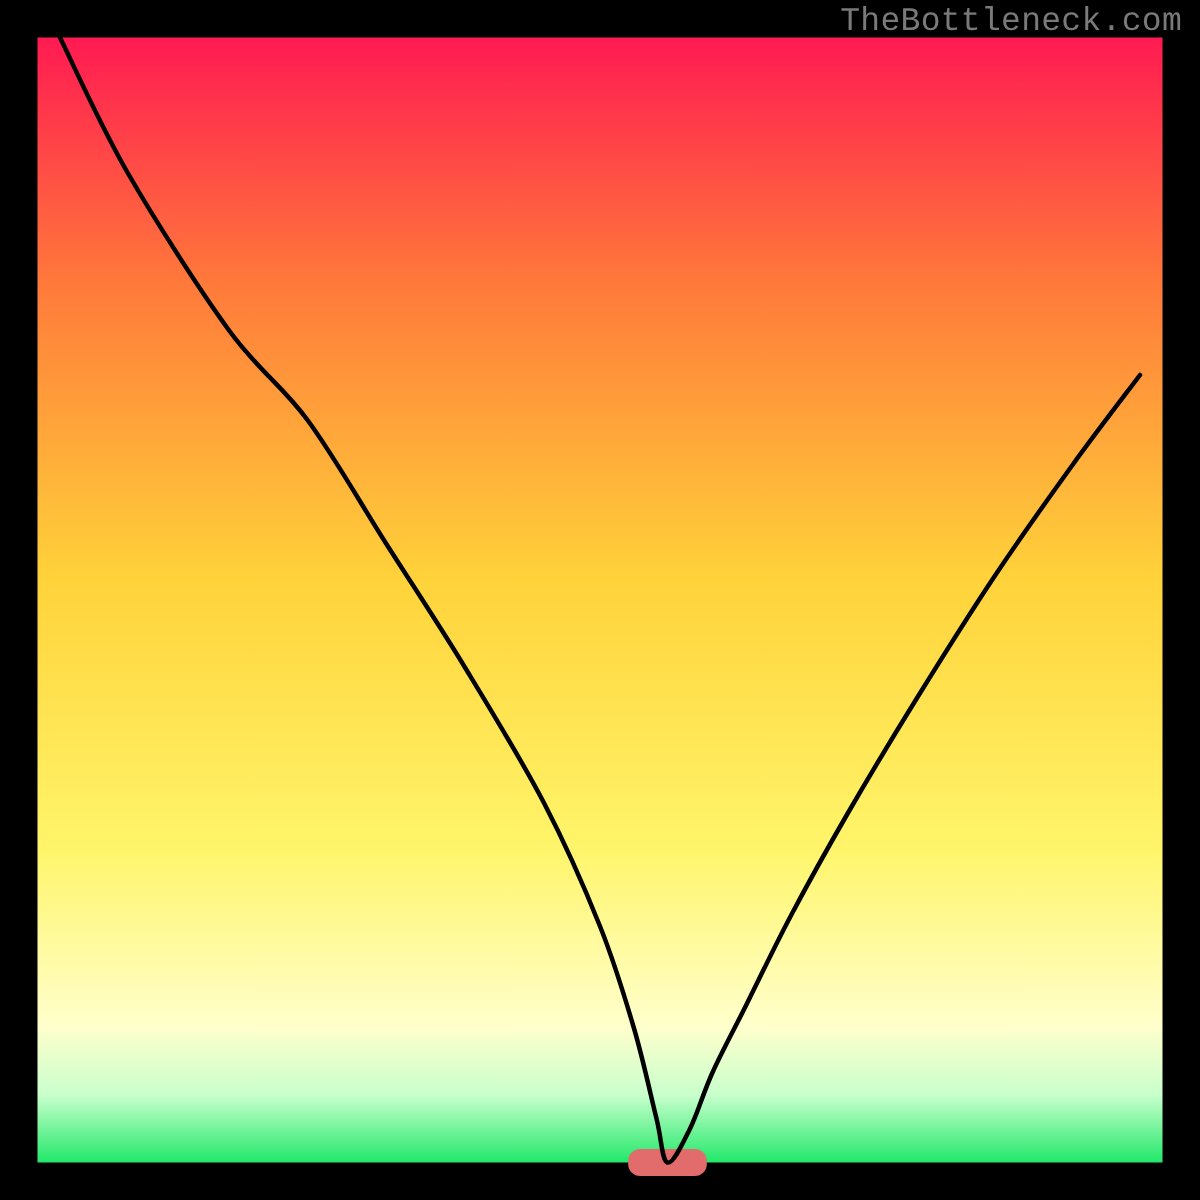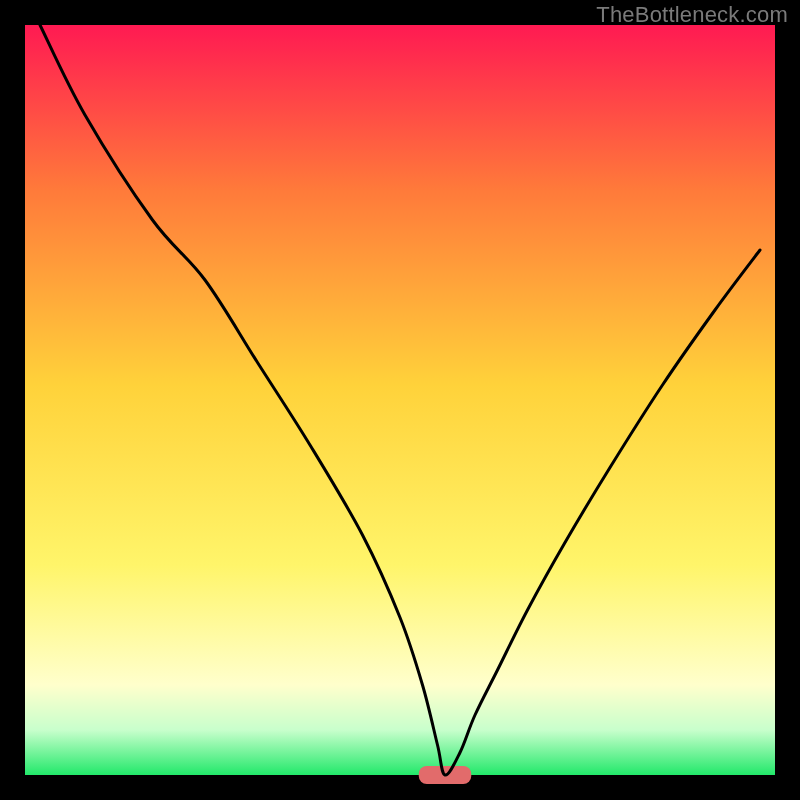--- a/index.html
+++ b/index.html
@@ -11,20 +11,21 @@
     overflow: hidden;
     font-family: Arial, Helvetica, sans-serif;
   }
   .frame {
     position: absolute;
     left: 0;
     top: 0;
     width: 800px;
     height: 596px;
     box-sizing: border-box;
+    font-family: Liberation Mono, monospace;
   }
   .watermark {
     position: absolute;
     top: 2px;
     right: 12px;
     color: #7a7a7a;
     font-size: 22px;
     font-weight: 500;
     letter-spacing: 0.2px;
     user-select: none;

